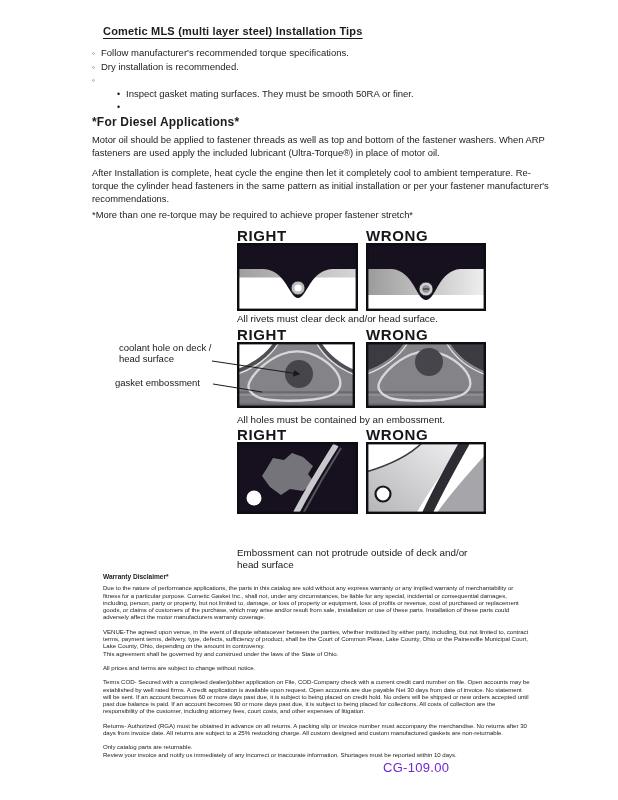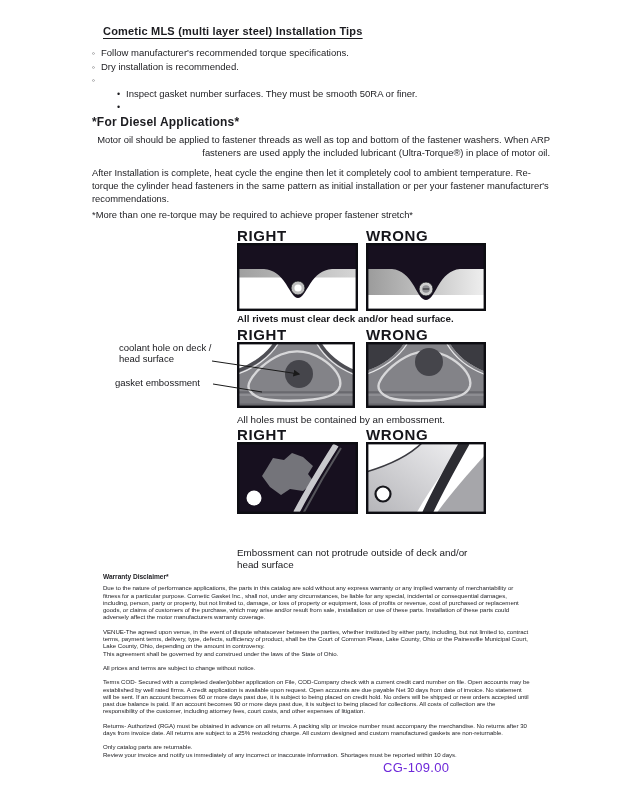--- a/index.html
+++ b/index.html
@@ -10,29 +10,29 @@
   .title { left:103px; top:25px; font-size:11px; font-weight:bold; text-decoration:underline; text-decoration-thickness:1.2px; text-underline-offset:2.5px; letter-spacing:.2px; }
 
   .tips { left:92px; top:46px; width:470px; font-size:9.5px; line-height:13px; }
   .tip-row { display:flex; align-items:baseline; }
   .tip-row .mark { width:9px; font-size:8px; flex:0 0 9px; }
   .tip-row.sub { margin-left:25px; }
   .tip-row.sub .mark { font-size:9px; }
 
   .diesel-h { left:92px; top:115px; font-size:12px; font-weight:bold; letter-spacing:.2px; }
   .para { left:92px; width:458px; font-size:9.4px; line-height:13px; }
-  .p1 { top:133px;text-align:right; } .p2 { top:166px; } .p3 { top:208px; }
+  .p1 { top:133px; } .p2 { top:166px; } .p3 { top:208px; }
 
   .dg-header { width:121px; text-align:left; font-size:15px; font-weight:600; letter-spacing:.6px; color:#15151a; }
   .col-r { left:237px; } .col-w { left:366px; width:120px; }
   .hdr1 { top:227px; } .hdr2 { top:326px; } .hdr3 { top:426px; }
   .panel { display:block; }
   .pan1 { top:243px; } .pan2 { top:342px; } .pan3 { top:442px; }
   .caption { left:237px; font-size:9.8px; line-height:11.5px; color:#17171b; }
-  .cap1 { top:313px; width:280px;font-weight:bold; } .cap2 { top:414px; width:280px; } .cap3 { top:517px; width:232px;margin-top:30px; }
+  .cap1 { top:313px; width:280px; } .cap2 { top:414px; width:280px; } .cap3 { top:517px; width:232px;margin-top:30px; }
 
   .callout { text-align:left; font-size:9.5px; line-height:11px; color:#17171b; }
   .co1 { left:119px; top:342px; width:93px; }
   .co2 { left:115px; top:377px; width:97px; }
   .callout-lines { left:208px; top:338px; z-index:5; }
 
   .disclaimer { left:103px; top:573px; width:428px; font-size:6.1px; line-height:7.3px; letter-spacing:-0.03px; color:#232327; }
   .disclaimer h2 { font-size:6.6px; font-weight:bold; margin:0 0 4px 0; }
   .disclaimer p { margin:0 0 7px 0; }
   .disclaimer p.tight { margin-bottom:0; }
@@ -51,21 +51,21 @@
     </div>
   <div class="tip-row">
       <span class="mark">◦</span>
       <span>Dry installation is recommended.</span>
     </div>
   <div class="tip-row">
       <span class="mark">◦</span>
     </div>
   <div class="tip-row sub">
       <span class="mark">•</span>
-      <span>Inspect gasket number surfaces.  They must be smooth 50RA or finer.</span>
+      <span>Inspect gasket mating surfaces.  They must be smooth 50RA or finer.</span>
     </div>
   <div class="tip-row sub">
       <span class="mark">•</span>
     </div>
 </div>
 
 <h2 class="abs diesel-h">*For Diesel Applications*</h2>
 <p class="abs para p1">Motor oil should be applied to fastener threads as well as top and bottom of the fastener washers. When ARP fasteners are used apply the included lubricant (Ultra-Torque®) in place of motor oil.</p>
 <p class="abs para p2">After Installation is complete, heat cycle the engine then let it completely cool to ambient temperature. Re-torque the cylinder head fasteners in the same pattern as initial installation or per your fastener manufacturer's recommendations.</p>
 <p class="abs para p3">*More than one re-torque may be required to achieve proper fastener stretch*</p>

